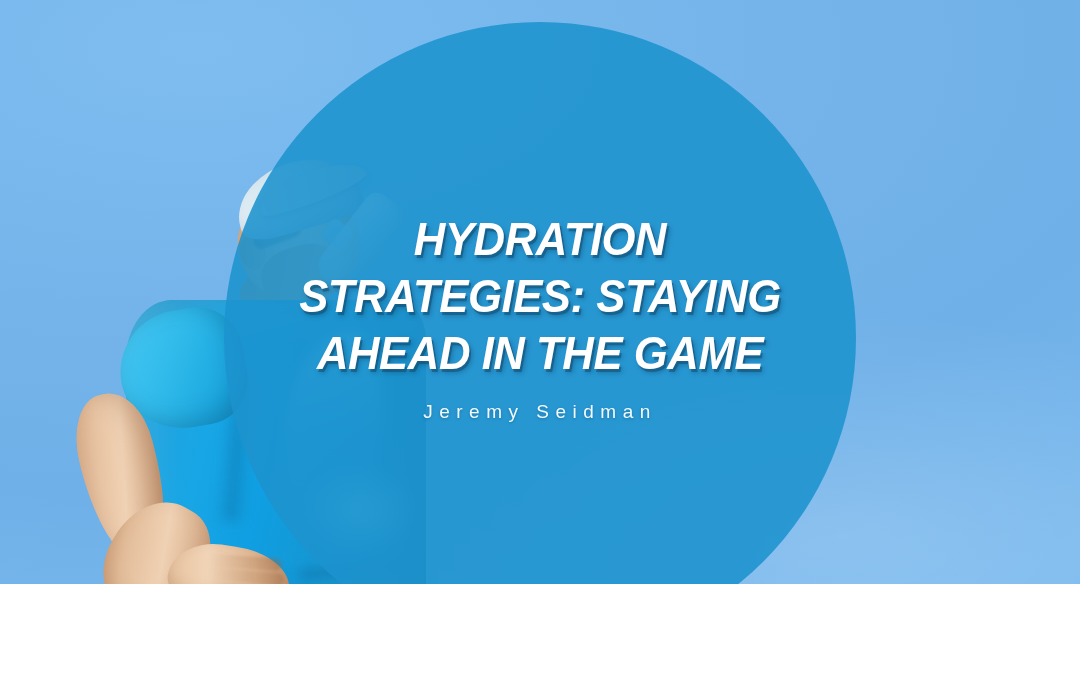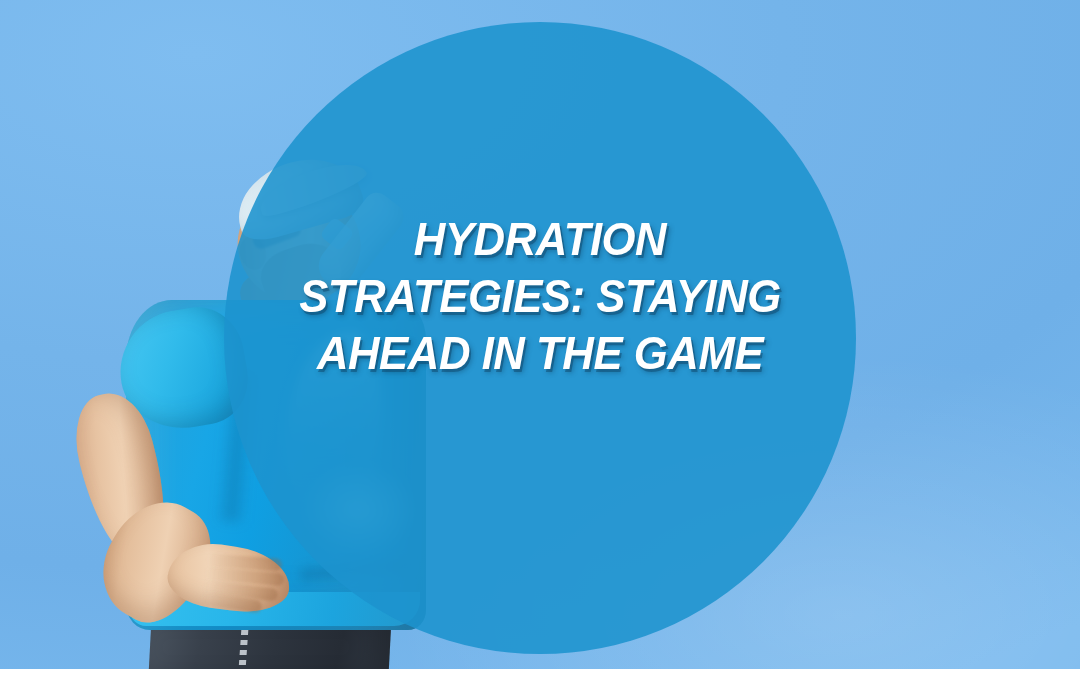--- a/index.html
+++ b/index.html
@@ -4,21 +4,21 @@
 <title>Blog Post Hero</title>
 <style>
   html, body {
     margin: 0;
     padding: 0;
     background: #ffffff;
   }
   #hero {
     position: relative;
     width: 1080px;
-    height: 669px;
+    height: 584px;
     overflow: hidden;
     font-family: "Liberation Sans", sans-serif;
     background: #1d4ed8;
   }
 
   
   .sky {
     position: absolute;
     inset: 0;
     background:
@@ -376,15 +376,16 @@
     <div class="finger f3"></div>
     <div class="finger f4"></div>
   </div>
 
   <div class="circle"></div>
 
   <div class="text-block">
     <h1 class="headline">HYDRATION
 STRATEGIES: STAYING
 AHEAD IN THE GAME</h1>
+    <div class="byline">Jeremy Seidman</div>
   </div>
 
 </div>
 
 </body></html>

